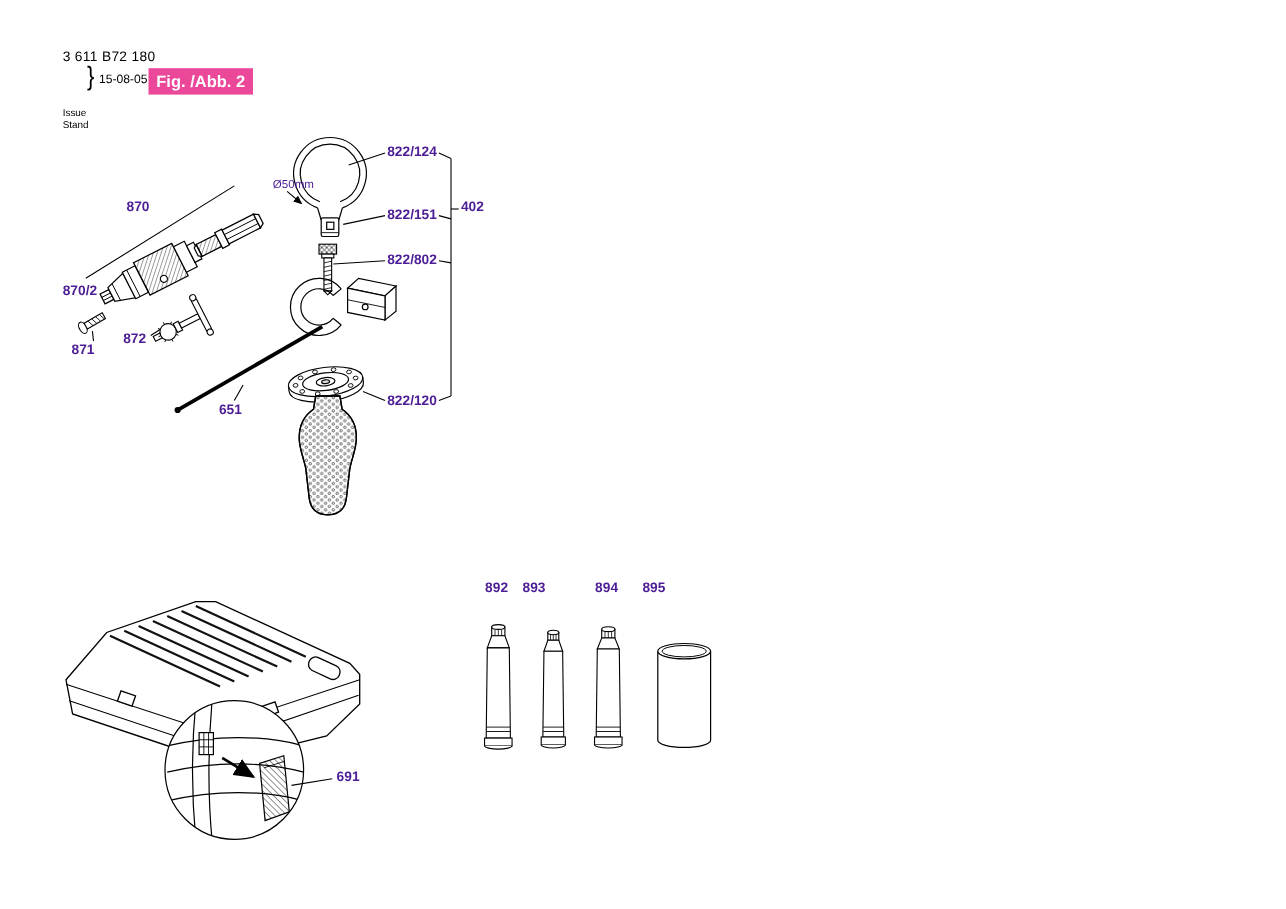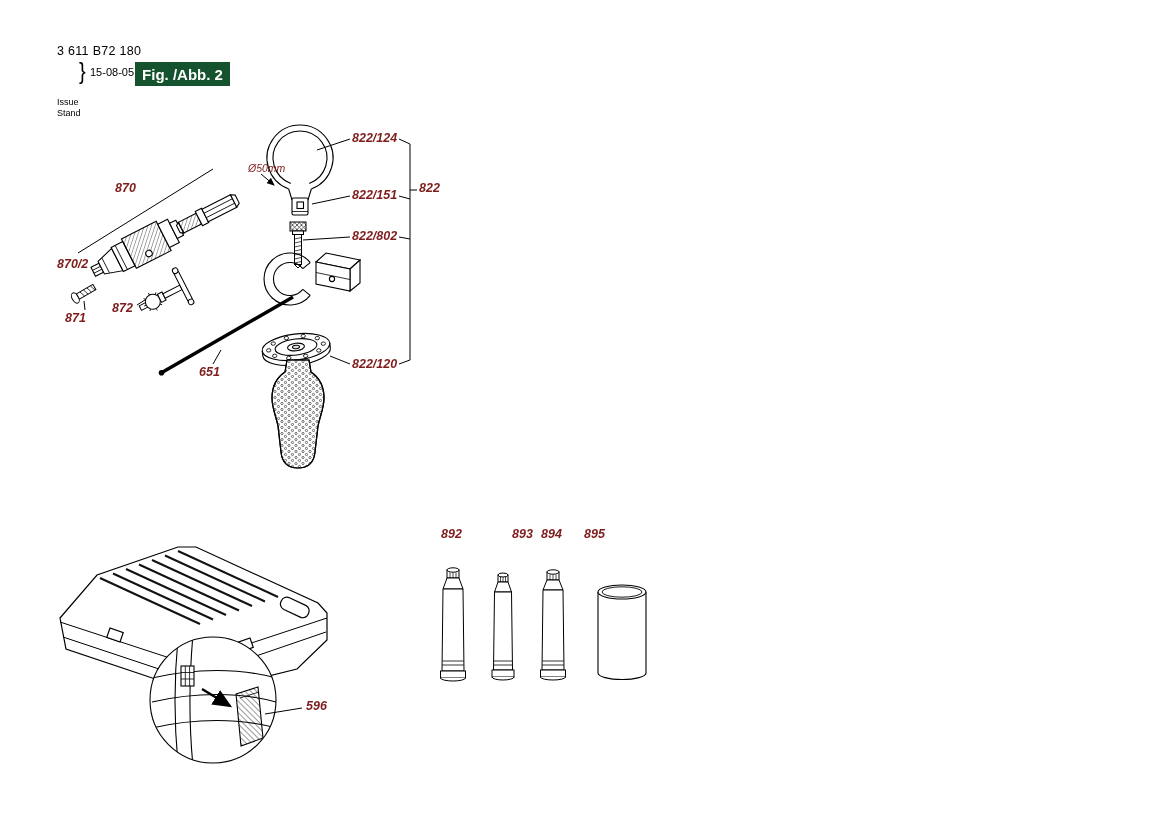--- a/index.html
+++ b/index.html
@@ -1,26 +1,26 @@
 <!DOCTYPE html>
 <html><head>
 <meta charset="utf-8">
 <style>
   * { margin:0; padding:0; box-sizing:border-box; }
   html,body { background:#ffffff; }
   body { font-family:"Liberation Sans", sans-serif; color:#000; }
   .page { position:relative; width:1046px; height:826px; background:#fff; overflow:hidden; }
   .art { position:absolute; left:0; top:0; }
-  .lbl { position:absolute; font-weight:bold; font-size:12.5px; line-height:13px; white-space:nowrap; color:#7f1d1d;font-style:italic; }
+  .lbl { position:absolute; font-weight:bold; font-size:12.5px; line-height:13px; white-space:nowrap; color:#4c1d95; }
   .lbl.small { font-weight:normal; font-size:10.5px; }
   .part-number { position:absolute; left:57px; top:44px; font-size:12.5px; letter-spacing:0.3px; }
   .issue-stand { position:absolute; left:57px; top:61px; font-size:9px; line-height:10.5px;margin-top:36px; }
   .brace { position:absolute; left:79px; top:57px; font-size:20px; font-weight:normal; transform:scaleY(1.2); transform-origin:top left; }
   .date { position:absolute; left:90px; top:66px; font-size:11px; }
-  .fig-box { position:absolute; left:135px; top:62px; width:95px; height:24px; background:#14532d; color:#fff;
+  .fig-box { position:absolute; left:135px; top:62px; width:95px; height:24px; background:#ec4899; color:#fff;
              font-size:15px; font-weight:bold; display:flex; align-items:center; justify-content:center; }
   .footer { position:absolute; left:1000px; top:731px; font-size:10.5px; line-height:11.8px; }
 </style>
 </head>
 <body>
 
 <div class="page">
 
   <div class="part-number">3 611 B72 180</div>
   <div class="issue-stand">
@@ -290,22 +290,22 @@
 
   <div class="lbl" style="left:115px; top:182px">870</div>
   <div class="lbl" style="left:57px;  top:258px">870/2</div>
   <div class="lbl" style="left:65px;  top:312px">871</div>
   <div class="lbl" style="left:112px; top:302px">872</div>
   <div class="lbl" style="left:199px; top:366px">651</div>
   <div class="lbl small" style="left:248px; top:162px">Ø50mm</div>
   <div class="lbl" style="left:352px; top:132px">822/124</div>
   <div class="lbl" style="left:352px; top:189px">822/151</div>
   <div class="lbl" style="left:352px; top:230px">822/802</div>
-  <div class="lbl" style="left:419px; top:182px">822</div>
+  <div class="lbl" style="left:419px; top:182px">402</div>
   <div class="lbl" style="left:352px; top:358px">822/120</div>
-  <div class="lbl" style="left:306px; top:700px">596</div>
+  <div class="lbl" style="left:306px; top:700px">691</div>
   <div class="lbl" style="left:441px; top:528px">892</div>
-  <div class="lbl" style="left:512px; top:528px">893</div>
+  <div class="lbl" style="left:475px; top:528px">893</div>
   <div class="lbl" style="left:541px; top:528px">894</div>
   <div class="lbl" style="left:584px; top:528px">895</div>
 
 
 </div>
 
 </body></html>

